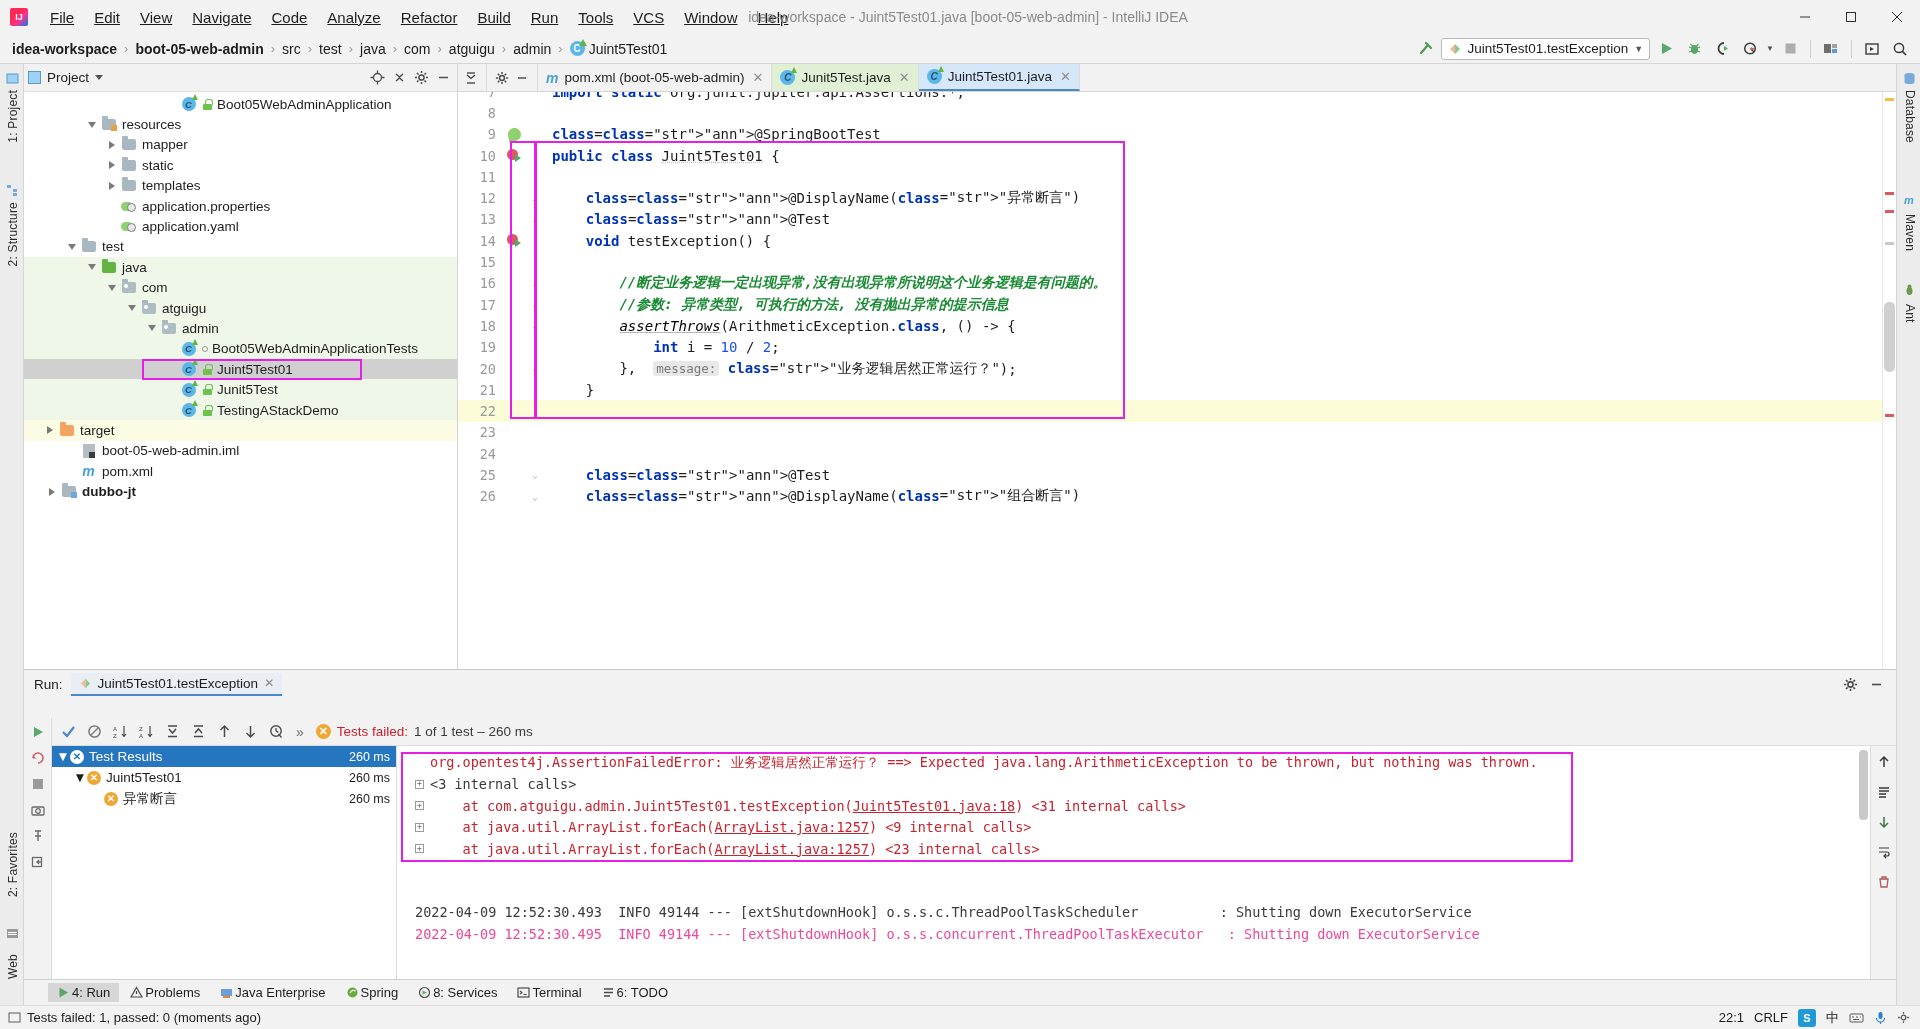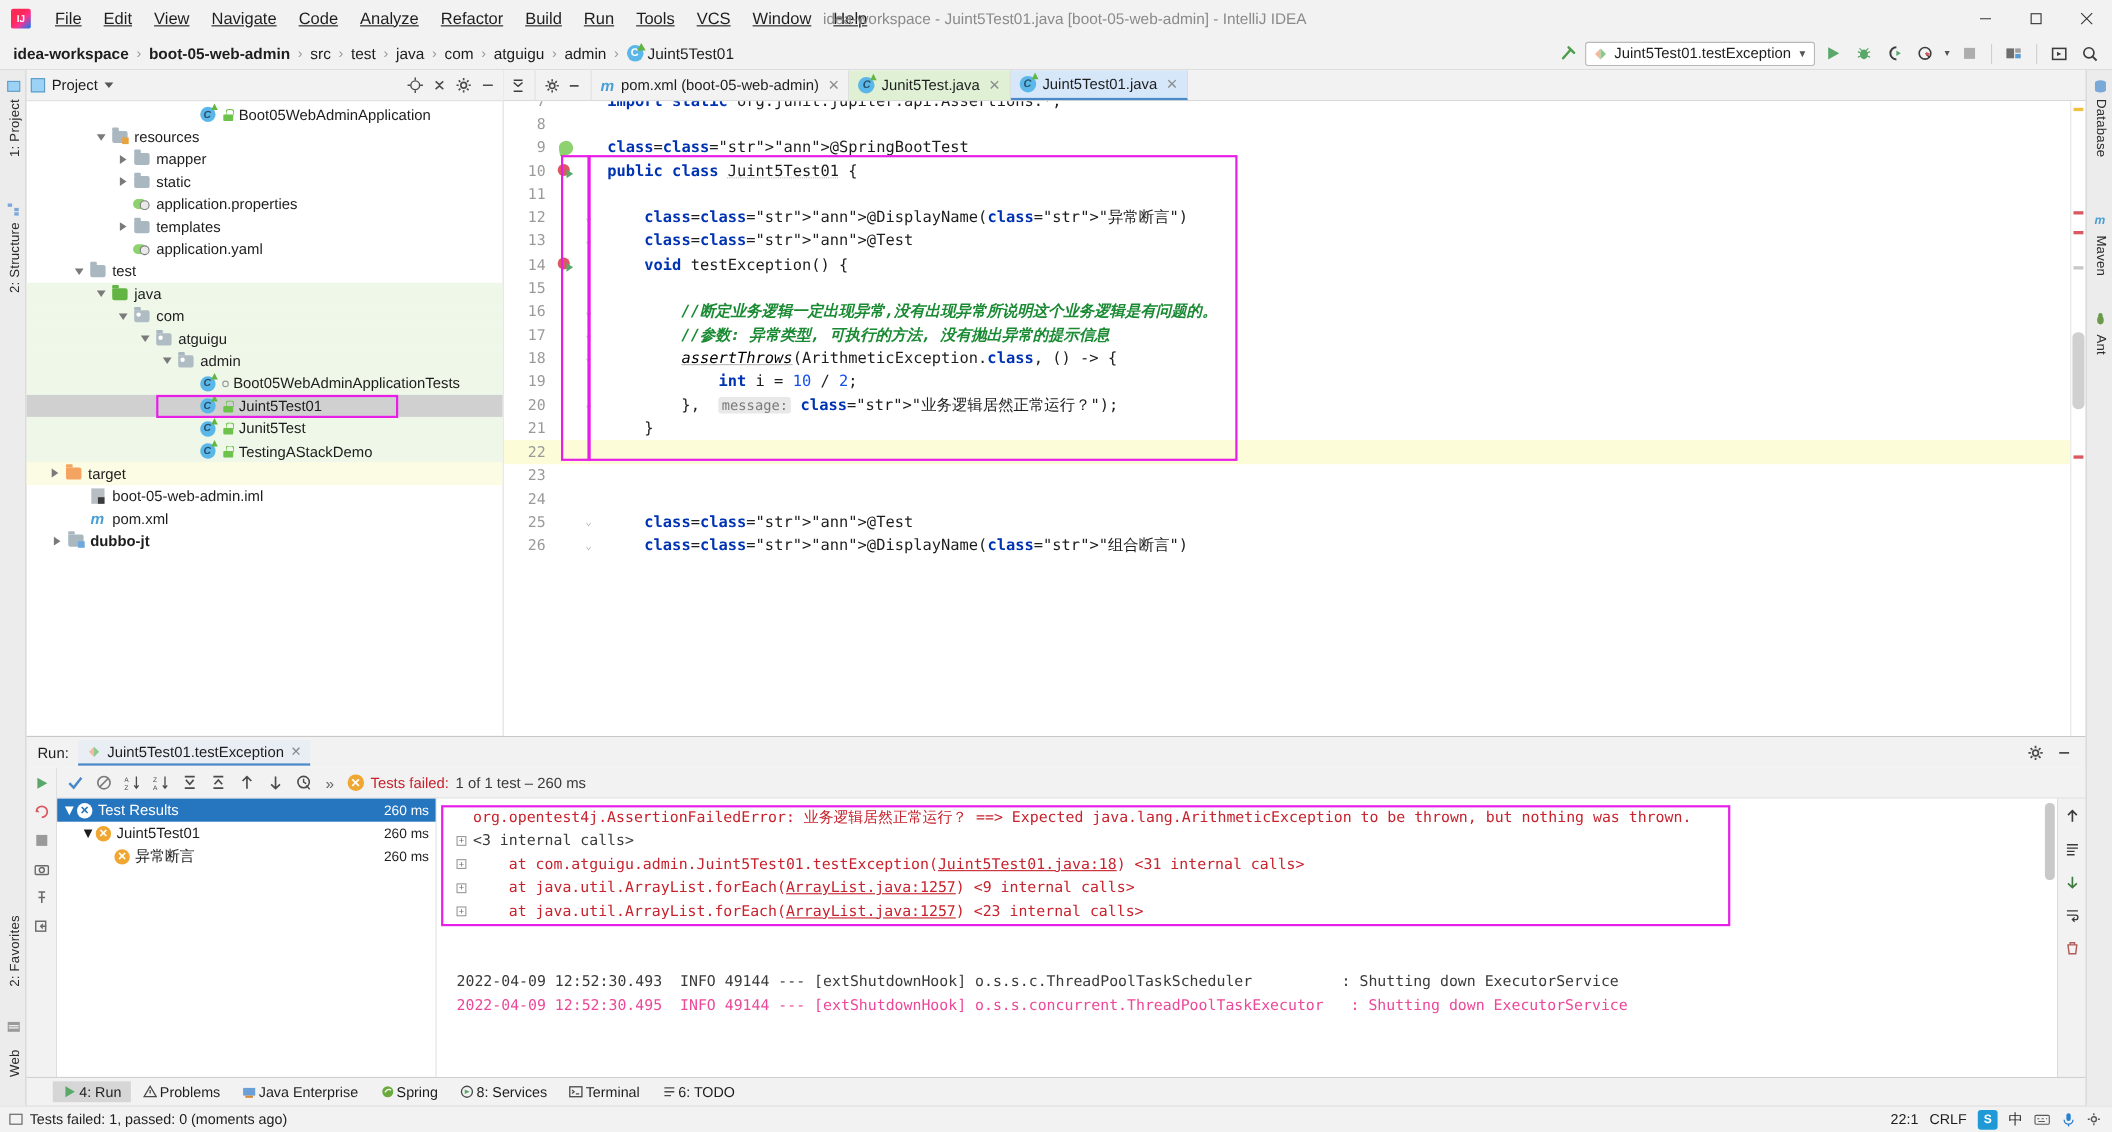--- a/index.html
+++ b/index.html
@@ -505,34 +505,34 @@
               <div class="tnode" style="padding-left: 80px;">
                 <span class="arrow closed">
                   <i></i>
                 </span>
                 <span class="ticon">
                   <span class="folder"></span>
                 </span>
                 <span class="tlabel">static</span>
               </div>
               <div class="tnode" style="padding-left: 80px;">
-                <span class="arrow"></span>
-                <span class="ticon">
-                  <span class="yamlicon"></span>
-                </span>
-                <span class="tlabel">application.properties</span>
-              </div>
-              <div class="tnode" style="padding-left: 80px;">
                 <span class="arrow closed">
                   <i></i>
                 </span>
                 <span class="ticon">
                   <span class="folder"></span>
                 </span>
                 <span class="tlabel">templates</span>
+              </div>
+              <div class="tnode" style="padding-left: 80px;">
+                <span class="arrow"></span>
+                <span class="ticon">
+                  <span class="yamlicon"></span>
+                </span>
+                <span class="tlabel">application.properties</span>
               </div>
               <div class="tnode" style="padding-left: 80px;">
                 <span class="arrow"></span>
                 <span class="ticon">
                   <span class="yamlicon"></span>
                 </span>
                 <span class="tlabel">application.yaml</span>
               </div>
               <div class="tnode" style="padding-left: 40px;">
                 <span class="arrow open">
@@ -719,21 +719,21 @@
               <div class="stripe-mark" style="top:100px;background:#db5860;"></div>
               <div class="stripe-mark" style="top:118px;background:#db5860;"></div>
               <div class="stripe-mark" style="top:150px;background:#c8c8c8;"></div>
               <div class="stripe-mark" style="top:322px;background:#db5860;"></div>
               <div style="position:absolute;right:1px;top:210px;width:11px;height:70px;background:#d0d0d0;border-radius:5px;"></div>
             </div>
           </div>
         </div>
       </div>
 
-      <div class="run-panel" style="height:310px;">
+      <div class="run-panel" style="height:310px;gap:20px;">
         <div class="run-head">
           <span class="run-label">Run:</span>
           <div class="run-tab">
             <svg width="13" height="13" viewBox="0 0 14 14">
               <path d="M7 2 L2 7 L7 12 Z" fill="#f4b8a0"></path>
                 <path d="M7 2 L12 7 L7 12 Z" fill="#8cc98c"></path>
             </svg>
             <span>Juint5Test01.testException</span>
             <span style="color:#888;font-size:12px;">✕</span>
           </div>

